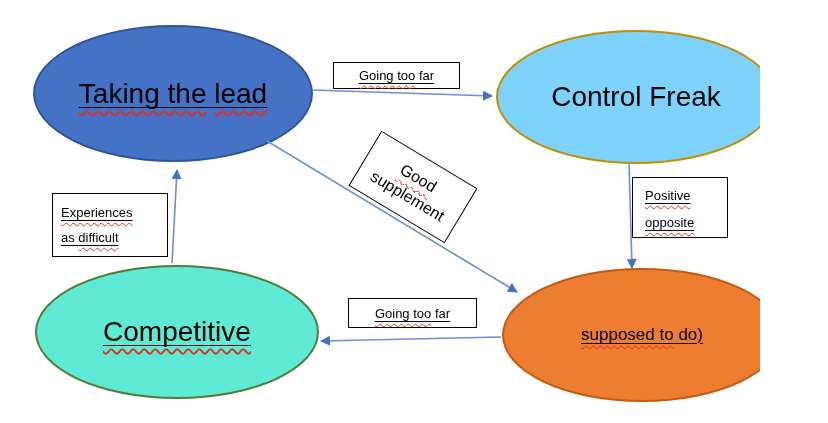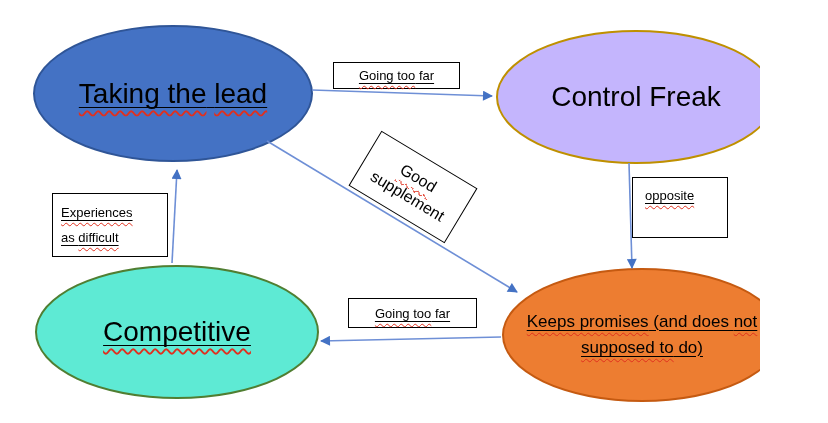--- a/index.html
+++ b/index.html
@@ -51,35 +51,34 @@
 <body>
 
 <div class="canvas">
 
   <div class="node" style="left: 33px; top: 25px; width: 280px; height: 137px; background-color: rgb(68, 114, 196); border-color: rgb(47, 85, 151);">
     <div class="node-label big underlined">
         <div><span class="sq">Taking the</span><span> </span><span class="sq">lead</span></div>
       </div>
   </div>
 
-  <div class="node" style="left: 496px; top: 30px; width: 280px; height: 134px; background-color: #c4b5fd; border-color: rgb(191, 144, 0);">
+  <div class="node" style="left: 496px; top: 30px; width: 280px; height: 134px; background-color: #7dd3fc; border-color: rgb(191, 144, 0);">
     <div class="node-label big">
         <div><span>Control Freak</span></div>
       </div>
   </div>
 
   <div class="node" style="left: 35px; top: 265px; width: 284px; height: 134px; background-color: #5eead4; border-color: rgb(80, 126, 50);">
     <div class="node-label big underlined">
         <div><span class="sq">Competitive</span></div>
       </div>
   </div>
 
   <div class="node" style="left: 502px; top: 268px; width: 280px; height: 134px; background-color: rgb(237, 125, 49); border-color: rgb(197, 90, 17);">
     <div class="node-label small underlined">
-        <div><span class="sq">Keeps promises</span><span> (and does </span><span class="sq">not</span></div>
         <div><span class="sq">supposed to</span><span> do)</span></div>
       </div>
   </div>
 
   <svg class="arrows" width="828" height="423" viewBox="0 0 828 423">
     <defs>
       <marker id="arrowhead" viewBox="0 0 10 10" refX="9" refY="5" markerWidth="12" markerHeight="10" markerUnits="userSpaceOnUse" orient="auto">
         <path class="arrowhead-path" d="M0,0 L10,5 L0,10 Z"></path>
       </marker>
     </defs>
@@ -93,20 +92,21 @@
   <div class="edge-label center-label underlined" style="left:333px; top:62px; width:127px; height:27px;">
       <div><span class="sq">Going too</span><span> far</span></div>
     </div>
 
   <div class="edge-label rot-label" style="left:357px; top:155px; width:112px; height:64px;">
       <div><span class="sq">Good</span></div>
       <div><span>supplement</span></div>
     </div>
 
   <div class="edge-label underlined" style="left:632px; top:177px; width:96px; height:61px; padding:4px 0 0 12px; line-height:27px;">
+      <div><span class="sq">Positive</span></div>
       <div><span class="sq">opposite</span></div>
     </div>
 
   <div class="edge-label underlined" style="left:52px; top:193px; width:116px; height:64px; padding:6px 0 0 8px; line-height:25px;">
       <div><span class="sq">Experiences</span></div>
       <div><span>as </span><span class="sq">difficult</span></div>
     </div>
 
   <div class="edge-label center-label underlined" style="left:348px; top:298px; width:129px; height:30px;">
       <div><span class="sq">Going too</span><span> far</span></div>

